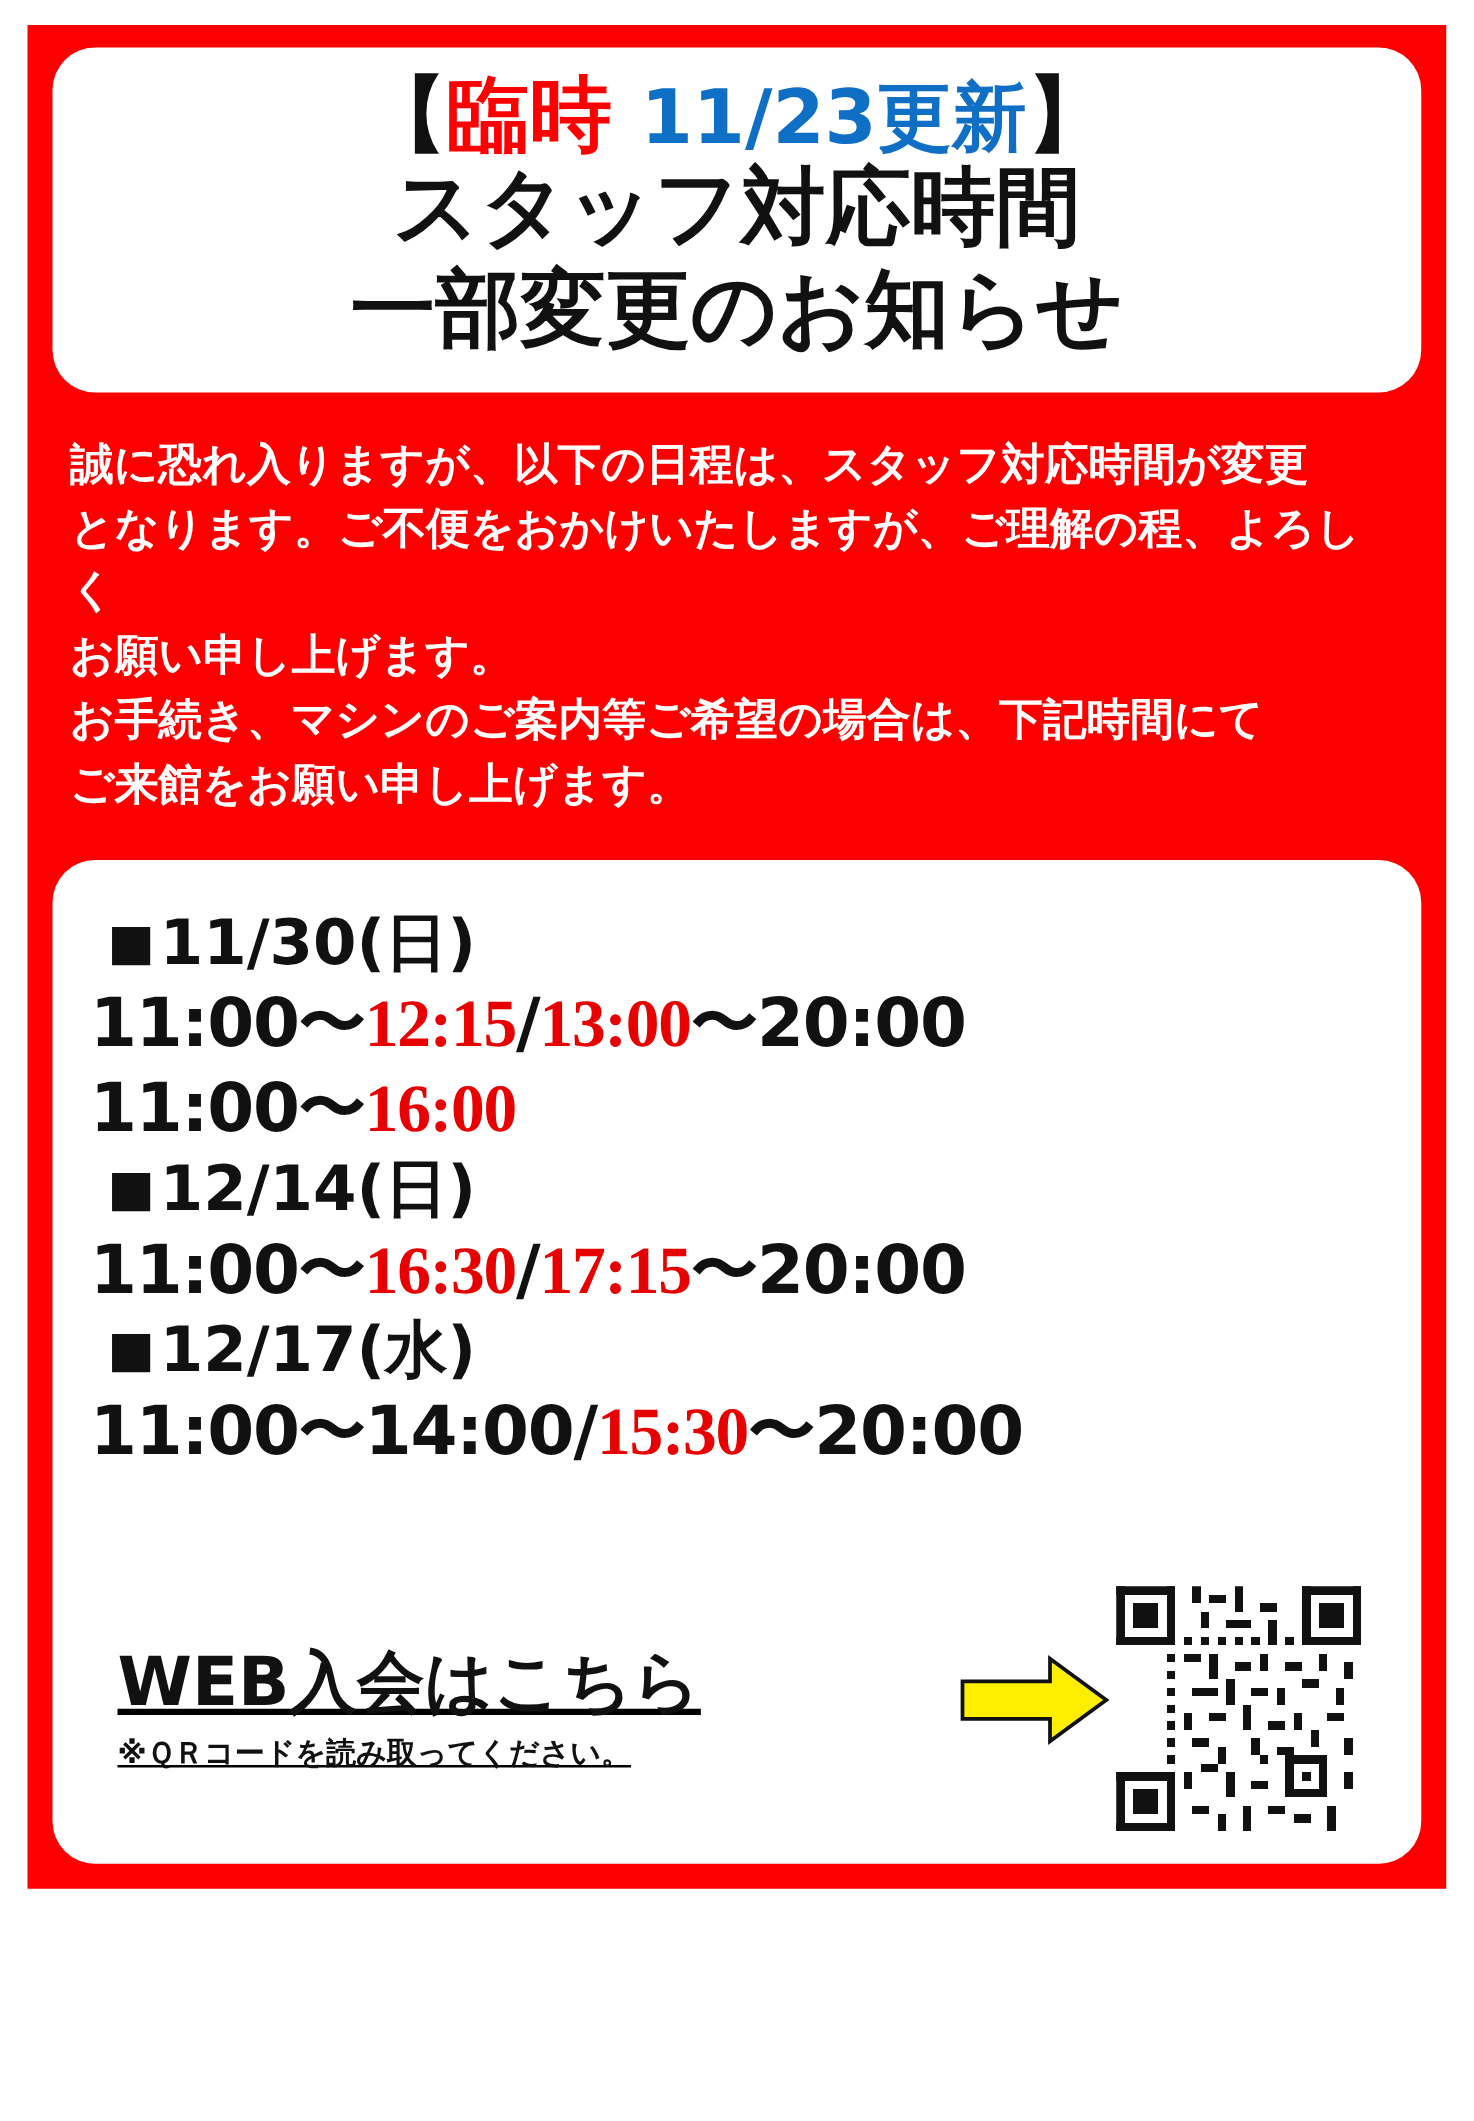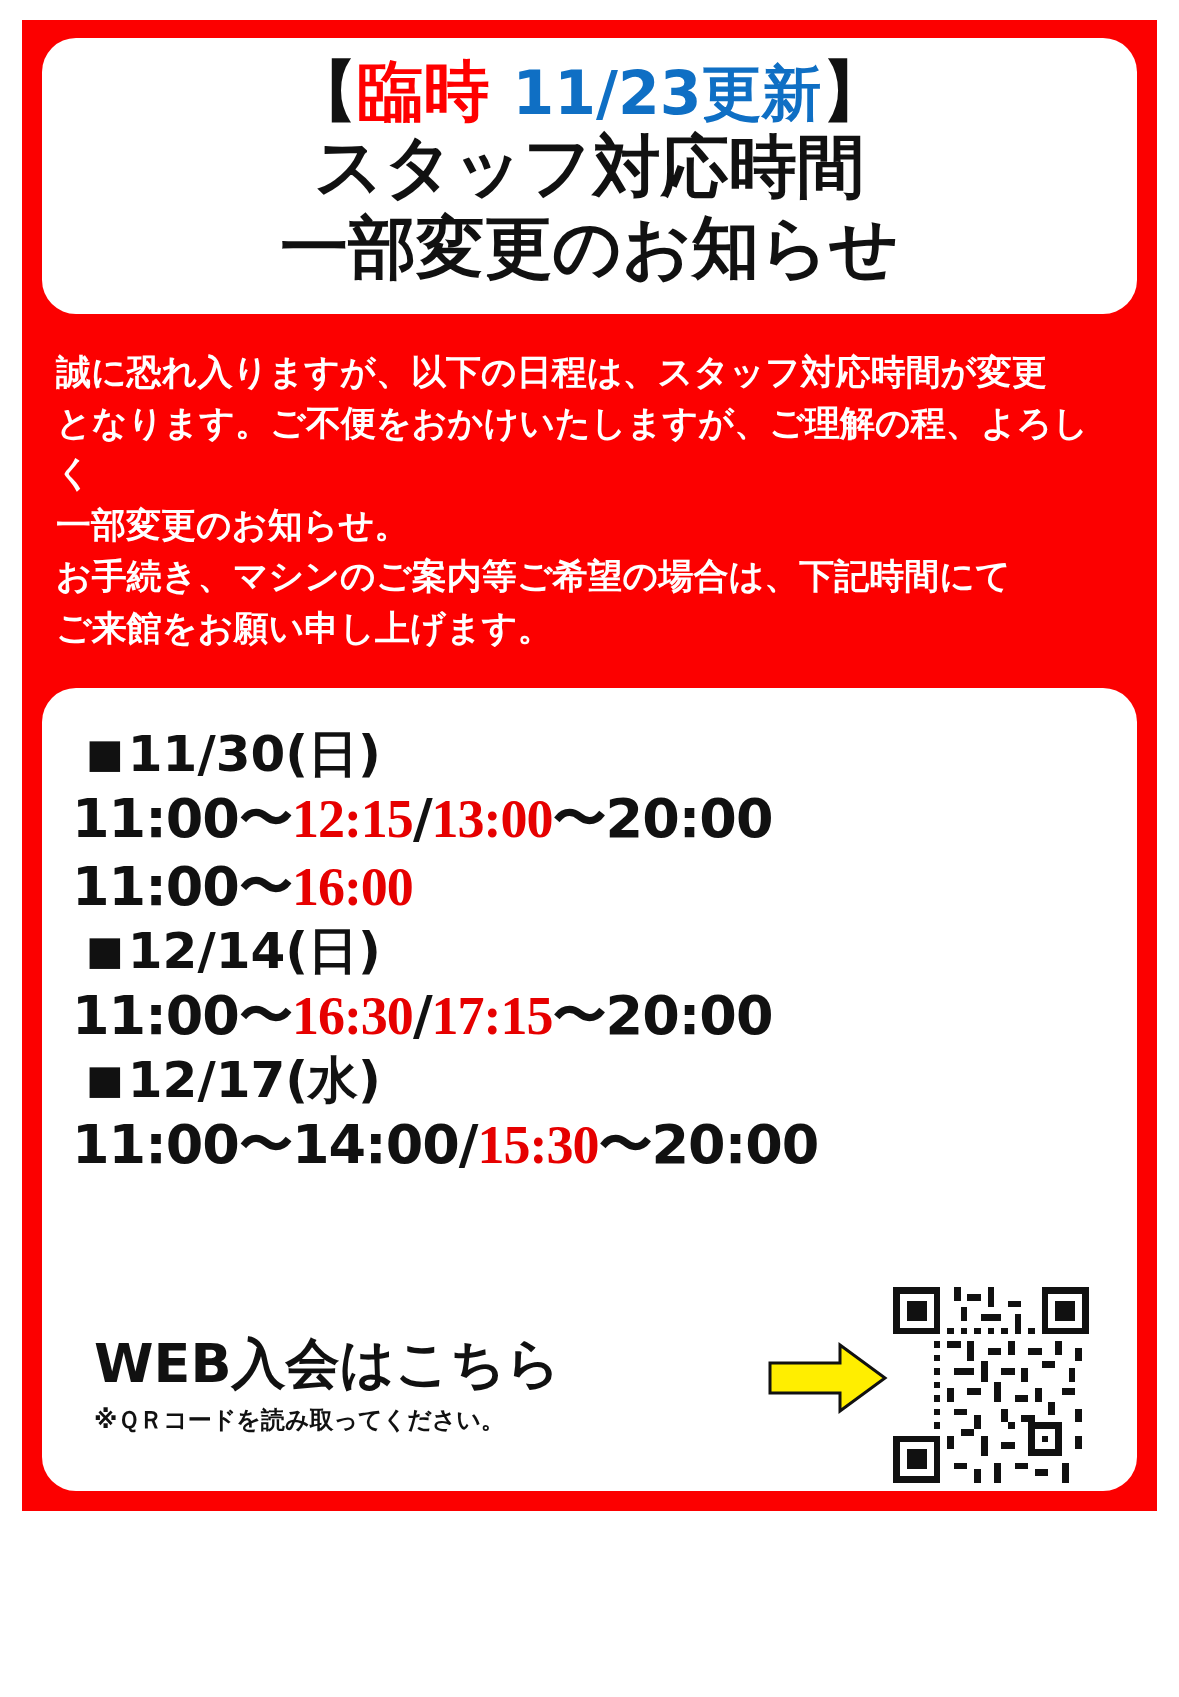--- a/index.html
+++ b/index.html
@@ -74,21 +74,21 @@
   .notice p + p {
     margin-top: 2px;
   }
 
   
   .schedule-card {
     background: #ffffff;
     border-radius: 34px;
     margin-top: 34px;
     flex: 1;
-    padding: 36px 30px 4px 30px;
+    padding: 36px 30px 22px 30px;
     box-sizing: border-box;
     display: flex;
     flex-direction: column;
   }
   .sched-date {
     font-size: 50px;
     font-weight: bold;
     color: #111111;
     line-height: 1.22;
     padding-left: 14px;
@@ -110,20 +110,21 @@
     color: #e60000;
     font-family: Liberation Serif, serif;
   }
 
   
   .footer {
     margin-top: auto;
     display: flex;
     align-items: center;
     padding: 10px 6px 4px 6px;
+    text-decoration: underline;
   }
   .footer-left {
     flex: 1;
     padding-left: 16px;
   }
   .web-title {
     font-size: 54px;
     font-weight: bold;
     color: #111111;
     line-height: 1.1;
@@ -160,21 +161,21 @@
       <div class="title-line1">
         <span>【</span><span class="kanji-red">臨時</span>&nbsp;<span class="date-blue">11/23更新</span><span>】</span>
       </div>
       <div class="title-line2">スタッフ対応時間</div>
       <div class="title-line3">一部変更のお知らせ</div>
     </div>
 
     <div class="notice">
       <p>誠に恐れ入りますが、以下の日程は、スタッフ対応時間が変更</p>
       <p>となります。ご不便をおかけいたしますが、ご理解の程、よろしく</p>
-      <p>一部変更のお知らせ。</p>
+      <p>お願い申し上げます。</p>
       <p>お手続き、マシンのご案内等ご希望の場合は、下記時間にて</p>
       <p>ご来館をお願い申し上げます。</p>
     </div>
 
     <div class="schedule-card">
 
       <div class="sched-date">
         <span class="sq">■</span><span>11/30(日)</span>
       </div>
       <div class="sched-time">

